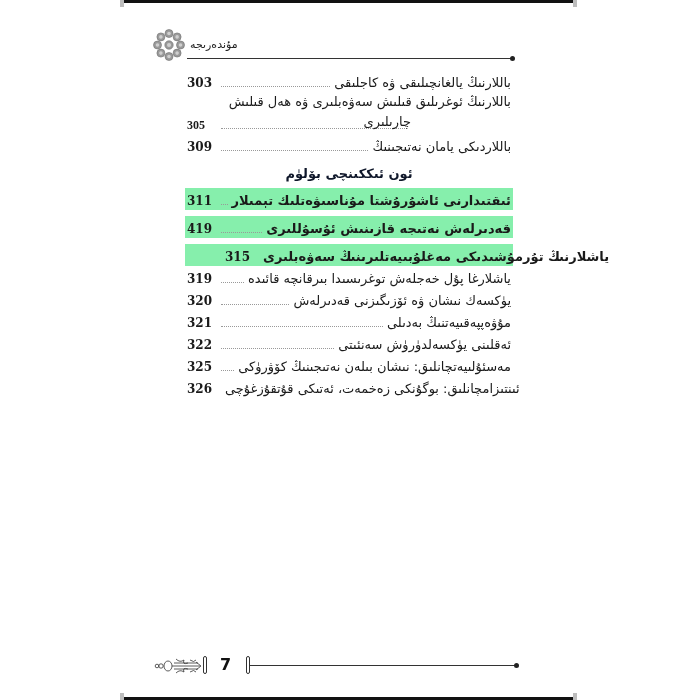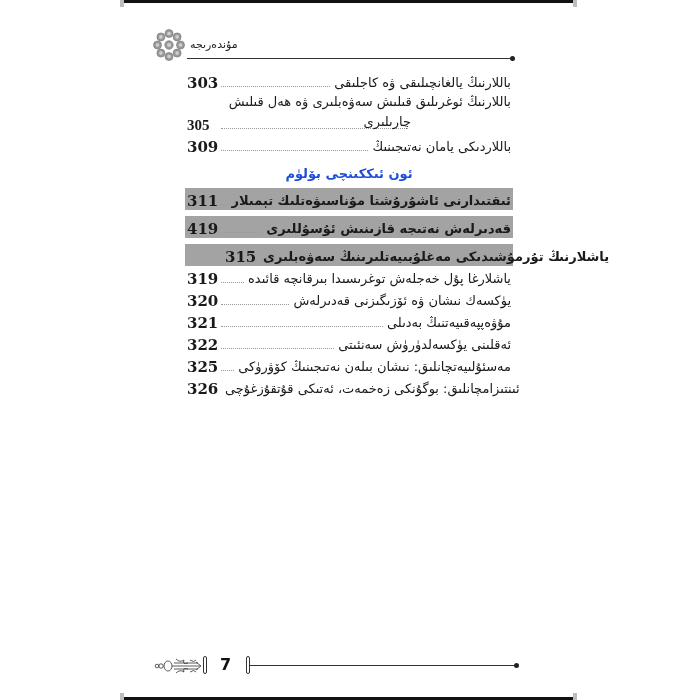--- a/index.html
+++ b/index.html
@@ -19,41 +19,41 @@
   }
   .header-rule { position: absolute; left: 187px; top: 58px; width: 324px; height: 1px; background: #333; }
   .header-dot { position: absolute; left: 510px; top: 56px; width: 5px; height: 5px; border-radius: 50%; background: #222; }
 
   .toc { position: absolute; left: 185px; top: 70px; width: 328px; }
   .entry {
     position: relative; display: flex; flex-direction: row; align-items: flex-end;
     height: 22px; padding: 0 2px;
   }
   .entry .page {
-    font-family: "DejaVu Serif", serif; font-weight: bold; font-size: 15px; color: #1a1a1a;
+    font-family: "DejaVu Serif", serif; font-weight: bold; font-size: 12px; color: #1a1a1a;
     width: 30px; flex: none; line-height: 18px;
   }
   .entry .leader {
     flex: 1; border-bottom: 1px dotted #999; margin: 0 4px 5px 4px; height: 1px;
   }
   .entry .title {
     direction: rtl; font-size: 13px; line-height: 18px; white-space: nowrap; flex: none; color: #1a1a1a;
   }
   .entry.wrap { height: 42px; }
   .entry.wrap .title-block {
     direction: rtl; font-size: 13px; line-height: 20px; text-align: right; position: absolute; right: 2px; top: 0; width: 300px;
   }
   .entry.wrap .title-line2 { display: block; padding-right: 100px; }
   .entry.wrap .page { align-self: flex-end; font-family: Liberation Serif, serif; }
   .entry.wrap .leader { margin-right: 104px; }
 
   .section-heading {
-    text-align: center; direction: rtl; font-size: 13px; font-weight: bold; height: 30px; line-height: 36px; color: #1d4ed8;
+    text-align: center; direction: rtl; font-size: 13px; font-weight: bold; height: 30px; line-height: 36px; color: #0f172a;
   }
-  .entry.shaded { background: #a3a3a3; height: 22px; margin-bottom: 6px; }
+  .entry.shaded { background: #86efac; height: 22px; margin-bottom: 6px; }
   .entry.shaded .title { font-weight: bold; }
   .entry.shaded.first { margin-top: 2px; }
 
   .entry.sub { height: 22px; }
 
   .footer-ornament { position: absolute; left: 154px; top: 657px; width: 56px; height: 18px; }
   .footer-bar-left { position: absolute; left: 203px; top: 656px; width: 4px; height: 18px; border: 1px solid #333; border-radius: 2px; box-sizing: border-box; }
   .footer-page-num {
     position: absolute; left: 220px; top: 655px; font-family: "DejaVu Sans", sans-serif; font-weight: bold; font-size: 16px; color: #111;
   }

